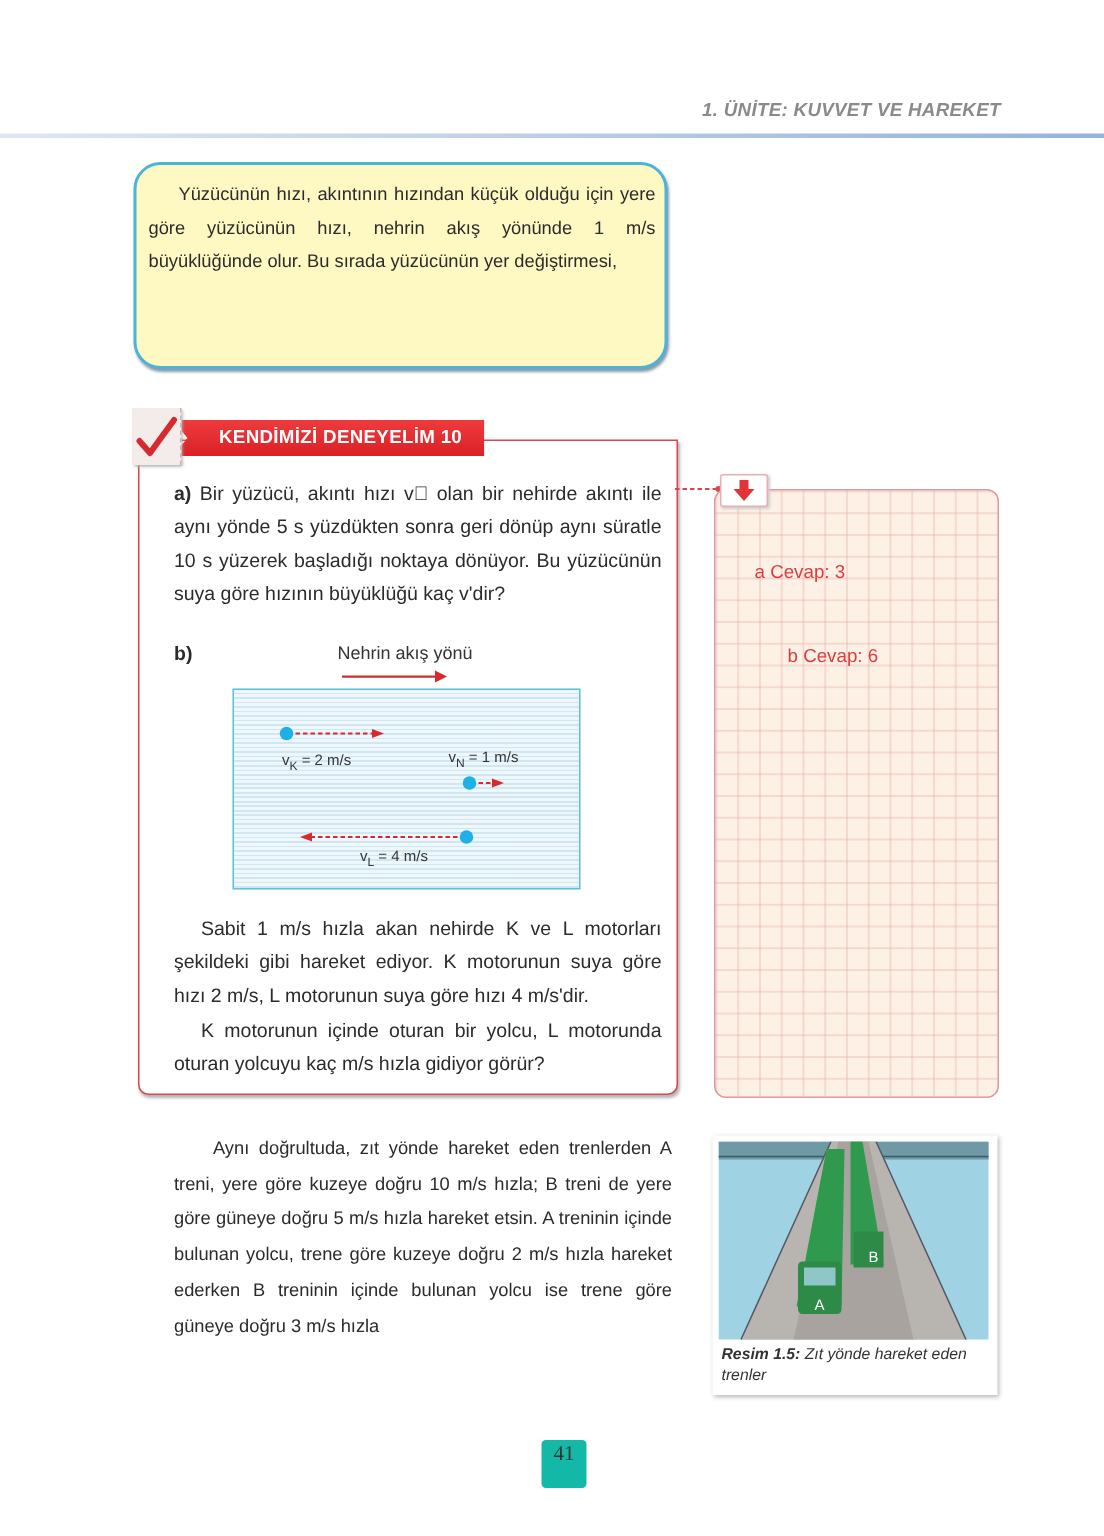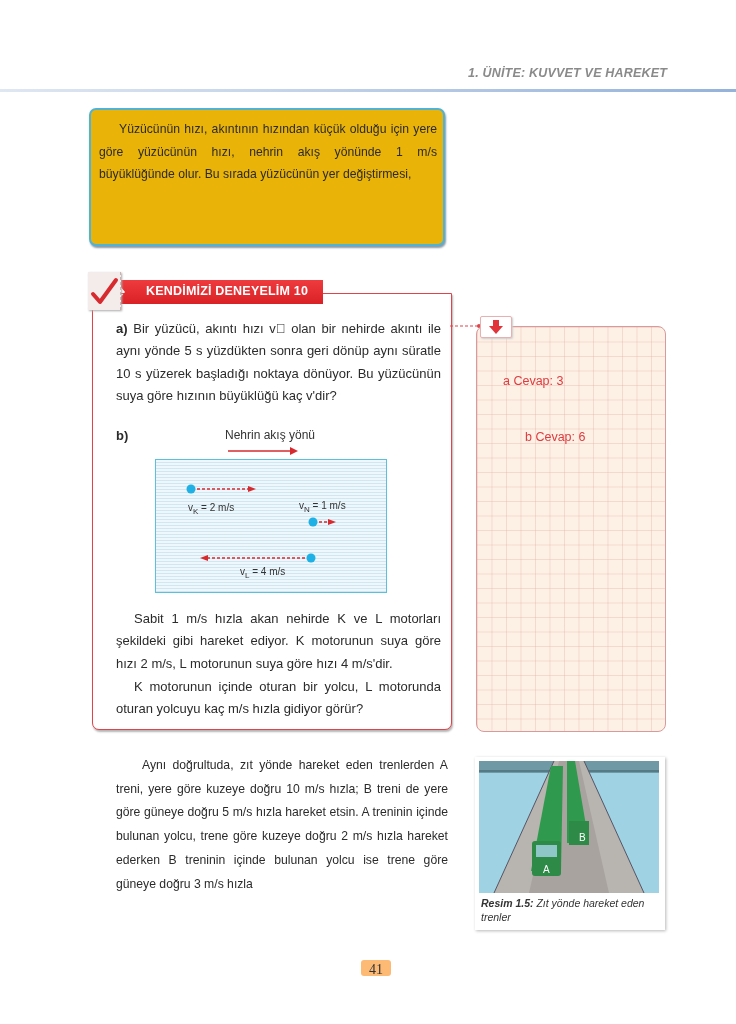--- a/index.html
+++ b/index.html
@@ -4,21 +4,21 @@
 <style>
   html, body { margin:0; padding:0; }
   body { width:736px; height:1024px; background:#ffffff; position:relative; overflow:hidden;
          font-family:"Liberation Sans", sans-serif; color:#2b2b2b; }
   .header-title { position:absolute; left:468px; top:66px; font-size:12.5px; font-weight:bold; font-style:italic;
          color:#8a8a8a; letter-spacing:0.2px; }
   .header-rule { position:absolute; left:0; top:89px; width:736px; height:3px;
          background:linear-gradient(to right,#dfe7f2 0%,#c3d3e9 40%,#94b2da 100%); }
 
   .solution-box { position:absolute; left:89px; top:108px; width:356px; height:138px;
-         border:2px solid #4fb2d8; border-radius:7px; box-shadow:1px 2px 2px #8a9aa6; background:#eab308;
+         border:2px solid #4fb2d8; border-radius:18px; box-shadow:1px 2px 2px #8a9aa6; background:#fef9c3;
          padding:8px 6px 0 8px; box-sizing:border-box; font-size:12.2px; line-height:22.5px; }
   .p { margin:0; text-align:justify; }
   .ind { text-indent:20px; }
   .eq { margin:0; padding-left:20px; }
   sub { font-size:8px; vertical-align:-3px; }
 
   .exercise-box { position:absolute; left:92px; top:293px; width:358px; height:435px;
          border:1.5px solid #e0434a; border-radius:0 0 7px 7px; box-shadow:1px 2px 2px #b5b5b5; background:#fff; }
   .banner { position:absolute; left:115px; top:280px; width:208px; height:24px; background:linear-gradient(#ef3b3d,#d92126);
          clip-path:polygon(0 0,100% 0,100% 100%,0 100%,10px 50%); }
@@ -38,21 +38,21 @@
                           linear-gradient(90deg, rgba(230,170,160,0.35) 1px, transparent 1px);
          background-size:14.5px 14.5px; }
   .answer { position:absolute; left:503px; font-size:12.5px; font-weight:normal; color:#e03a3e; }
   .arrow-tag { position:absolute; left:480px; top:316px; width:30px; height:20px; background:#fff; border:1px solid #e6b1b3;
          border-radius:2px; box-shadow:1px 1px 2px #ccc; }
 
   .body-text { position:absolute; left:116px; top:750px; width:332px; font-size:12.2px; line-height:23.7px; }
 
   .figure { position:absolute; left:475px; top:757px; width:190px; height:173px; background:#fff; box-shadow:1px 1px 3px #b8b8b8; }
   .caption { position:absolute; left:481px; top:896px; width:184px; font-size:10.5px; line-height:14px; color:#333; }
-  .page-num { position:absolute; left:361px; top:960px; width:30px; height:16px; background:#fdba74; border-radius:3px;
+  .page-num { position:absolute; left:361px; top:960px; width:30px; height:32px; background:#14b8a6; border-radius:3px;
          font-family:"Liberation Serif", serif; font-size:14px; text-align:center; line-height:20px; color:#333; }
 </style>
 </head>
 <body>
 
 <div class="header-title">1. ÜNİTE: KUVVET VE HAREKET</div>
 <div class="header-rule"></div>
 
 <div class="solution-box">
   <p class="p ind">Yüzücünün hızı, akıntının hızından küçük olduğu için yere göre yüzücünün hızı, nehrin akış yönünde 1 m/s büyüklüğünde olur. Bu sırada yüzücünün yer değiştirmesi,</p>

